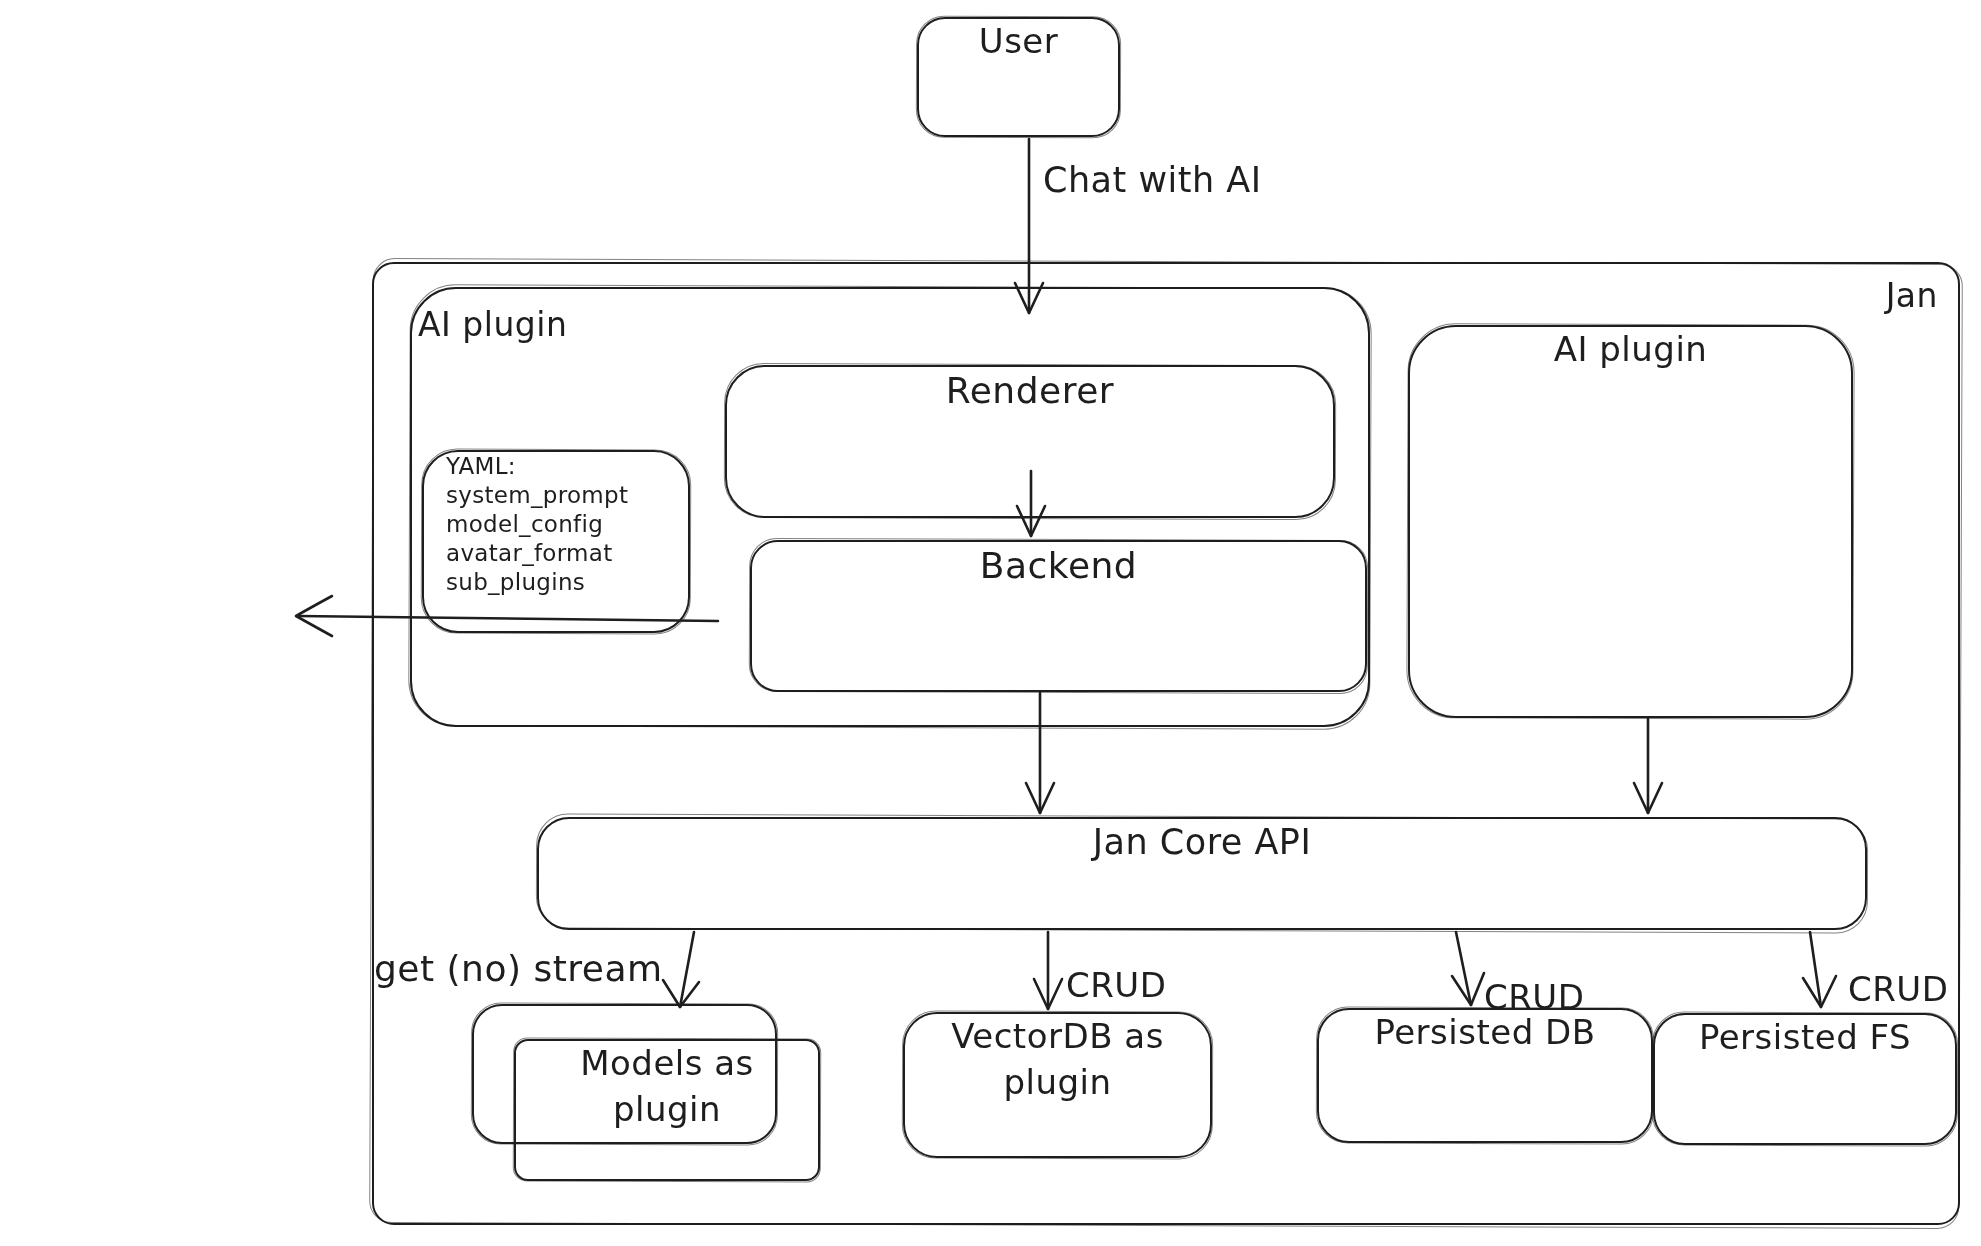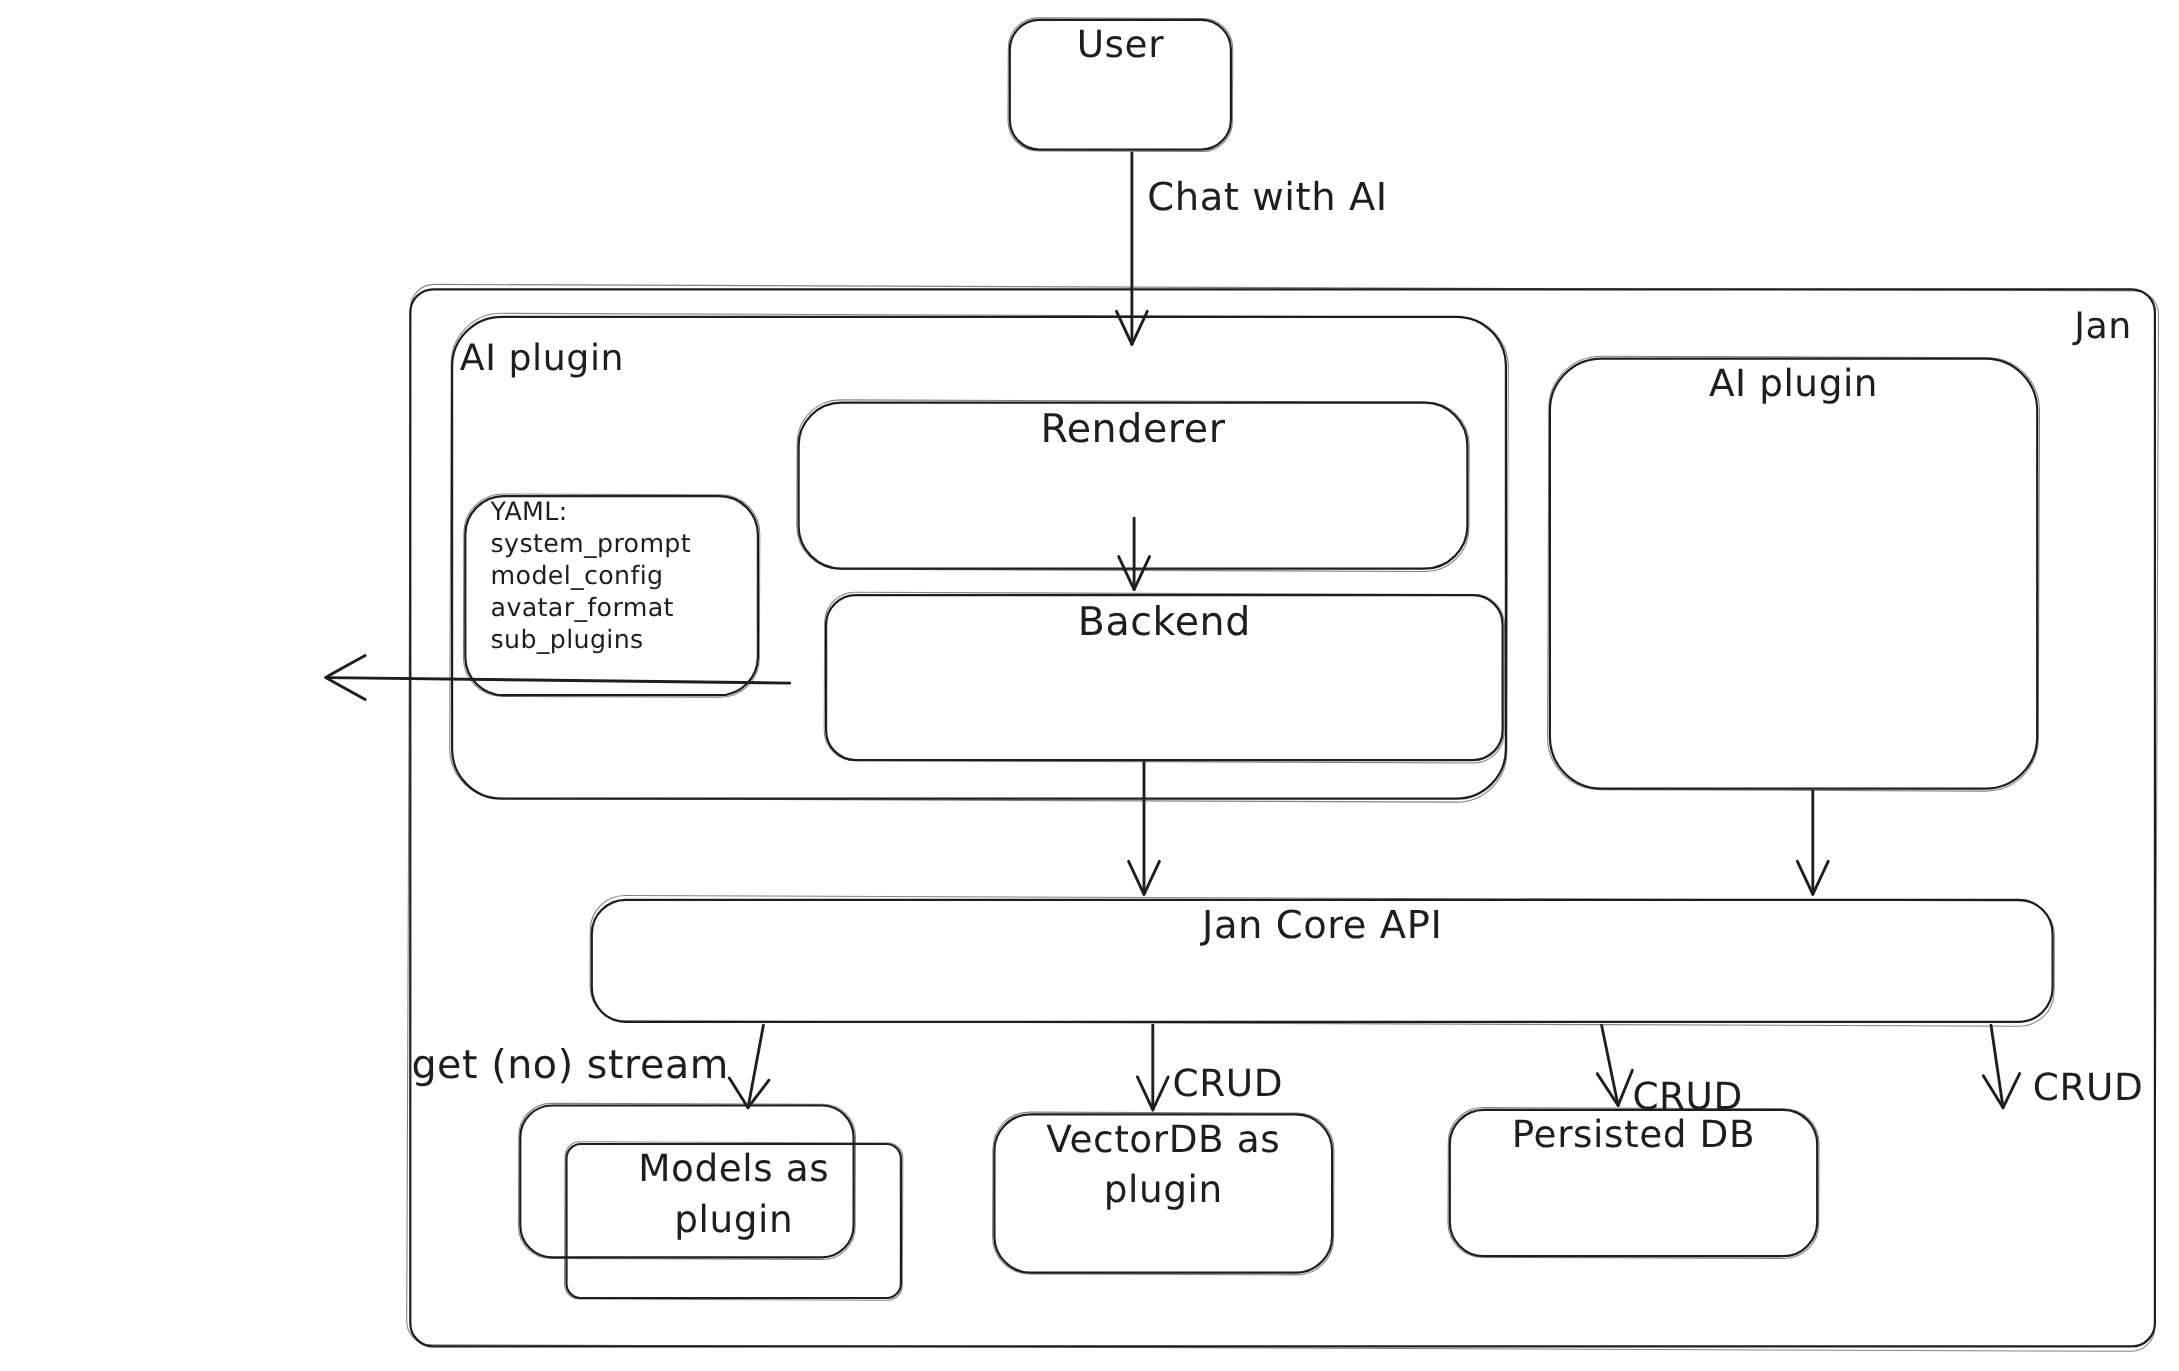--- a/index.html
+++ b/index.html
@@ -121,20 +121,23 @@
   </div>
 
   <div class="node" style="left:903px; top:1012px; width:309px; height:146px; border-radius:34px;">
     <span class="lbl" style="max-width:240px; display:inline-block;">VectorDB as plugin</span>
   </div>
 
   <div class="node" style="left:1317px; top:1008px; width:336px; height:135px; border-radius:32px;">
     <span class="lbl">Persisted DB</span>
   </div>
 
+  <div class="node" style="left:1653px; top:1013px; width:304px; height:132px; border-radius:32px;">
+    <span class="lbl">Persisted FS</span>
+  </div>
 
   <svg class="edges" viewBox="0 0 1981 1246">
     <g>
       <path d="M1029,139 L1029,313"></path>
       <path d="M1015,283 L1029,313 L1043,283"></path>
     </g>
     <g>
       <path d="M1031,471 L1031,536"></path>
       <path d="M1017,506 L1031,536 L1045,506"></path>
     </g>

